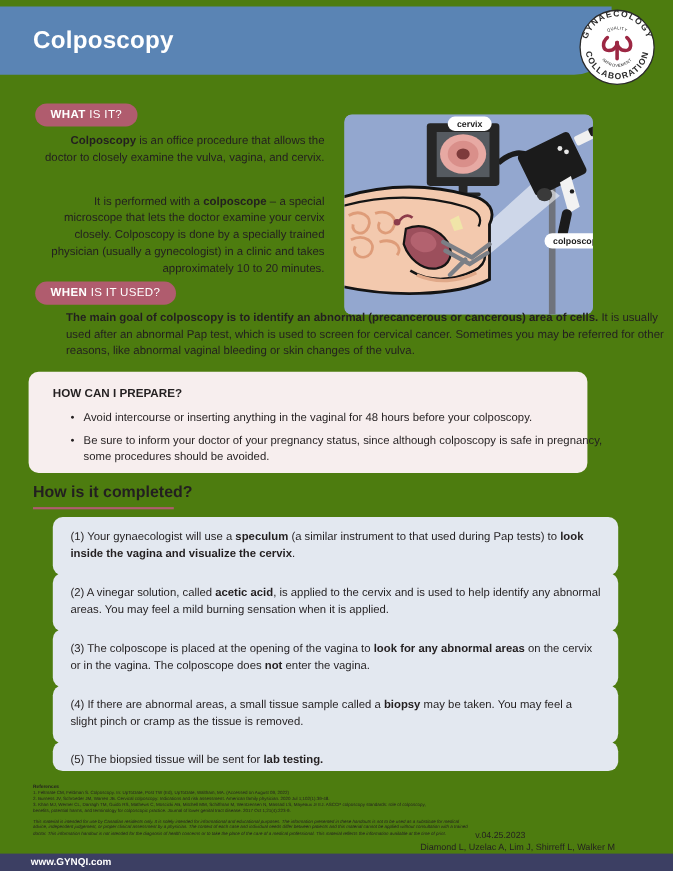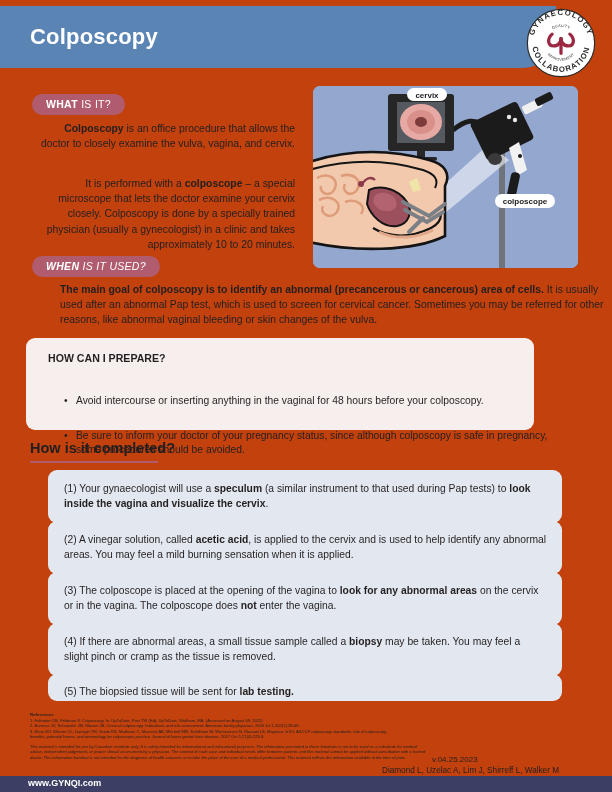--- a/index.html
+++ b/index.html
@@ -2,21 +2,21 @@
 <html><head>
 <meta charset="utf-8">
 <style>
   * { box-sizing: border-box; margin: 0; padding: 0; }
   html, body {
     width: 612px; height: 792px;
     font-family: "Liberation Sans", sans-serif;
     background: #ffffff;
     overflow: hidden;
   }
-  .page { position: relative; width: 612px; height: 792px; background:#c2410c; }
+  .page { position: relative; width: 612px; height: 792px; background:#4d7c0f; }
 
   
   .header-band {
     position: absolute; left: 0; top: 6px;
     width: 556px; height: 62px;
     background: #5a84b4;
     border-bottom-right-radius: 34px;
   }
   .header-title {
     position: absolute; left: 30px; top: 24px;
@@ -36,21 +36,21 @@
     border-radius: 14px;
     padding: 4px 14px 5px 14px;
     font-size: 10.5px;
     letter-spacing: .3px;
     white-space: nowrap;
   }
   .pill b { font-weight: bold; }
   .pill span { font-weight: normal; }
 
   #badge-what { position: absolute; left: 32px; top: 94px; text-align: right; }
-  #badge-when { position: absolute; left: 32px; top: 256px; font-style: italic; }
+  #badge-when { position: absolute; left: 32px; top: 256px; }
 
   
   .para {
     position: absolute;
     width: 262px;
     left: 33px;
     font-size: 10.4px;
     line-height: 15.2px;
     color: #231f20;
     text-align: right;
@@ -65,22 +65,22 @@
     left: 33px;
     width: 545px;
     font-size: 10.4px;
     line-height: 15px;
     color: #231f20;
   }
   #para-when { top: 282px; margin-left: 27px; }
 
   
   .illus {
-    position: absolute; left: 313px; top: 86px;
-    width: 265px; height: 182px;
+    position: absolute; left: 313px; top: 104px;
+    width: 226px; height: 182px;
     border-radius: 7px;
     overflow: hidden;
     background: #93a7cf;
   }
 
   
   .prepare-box {
     position: absolute; left: 26px; top: 338px;
     width: 508px; height: 92px;
     background: #f7eeee;
@@ -92,21 +92,20 @@
   }
   .prepare-list {
     position: absolute; left: 38px; top: 36px; width: 500px;
   }
   .prep-item {
     position: relative;
     font-size: 10.3px; line-height: 14.5px;
     color: #231f20;
     padding-left: 12px;
     margin-bottom: 6px;
-    margin-top: 20px;
   }
   .prep-item::before {
     content: "\2022";
     position: absolute; left: 0; top: 0;
   }
 
   
   .section-h {
     position: absolute; left: 30px; top: 440px;
     font-size: 14.5px; font-weight: bold; color: #231f20;

